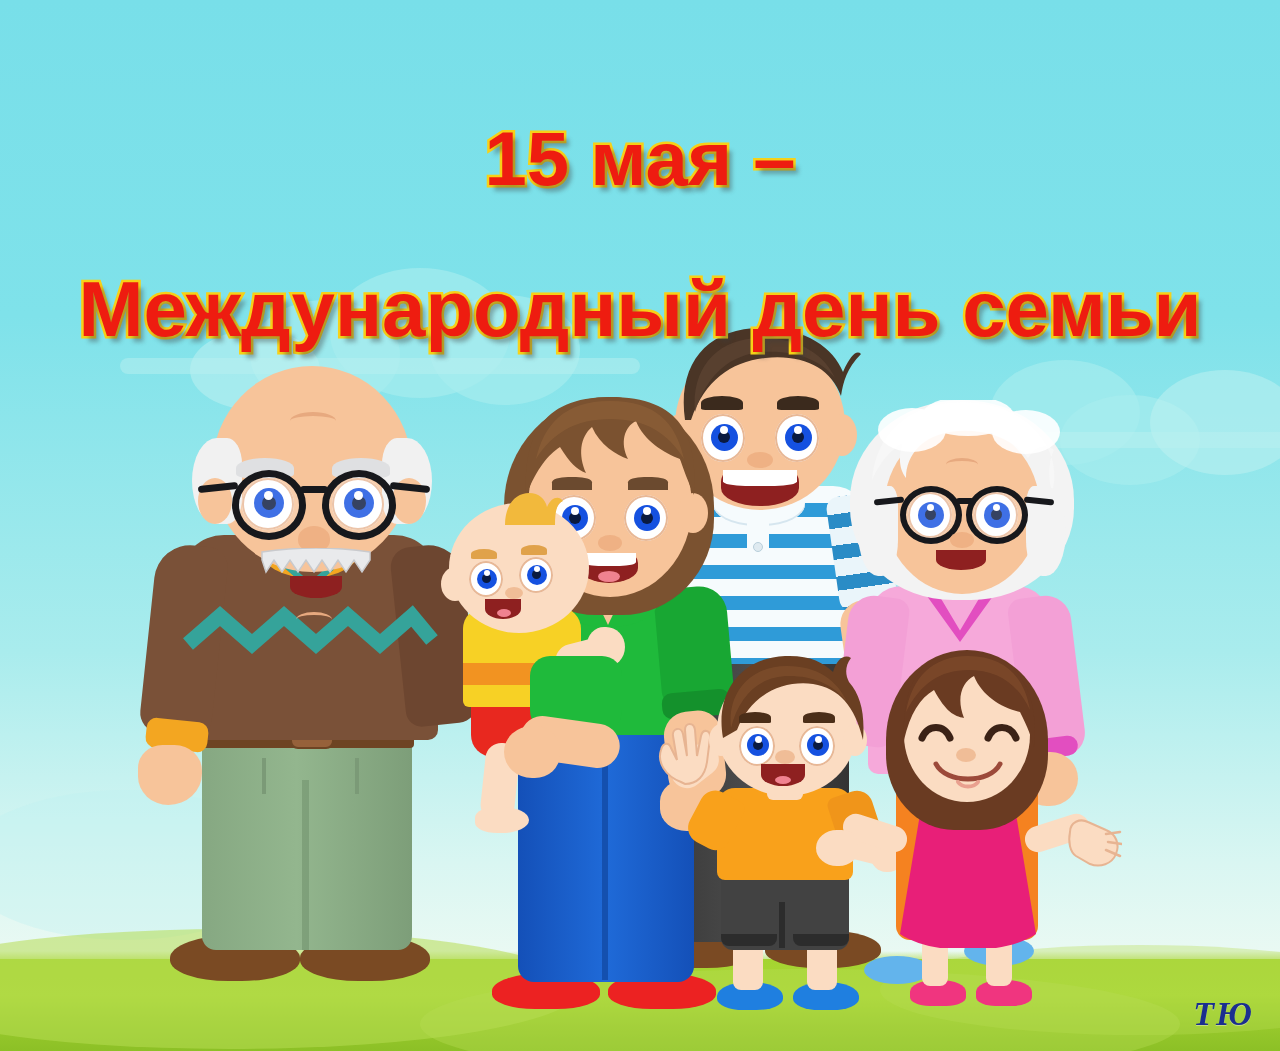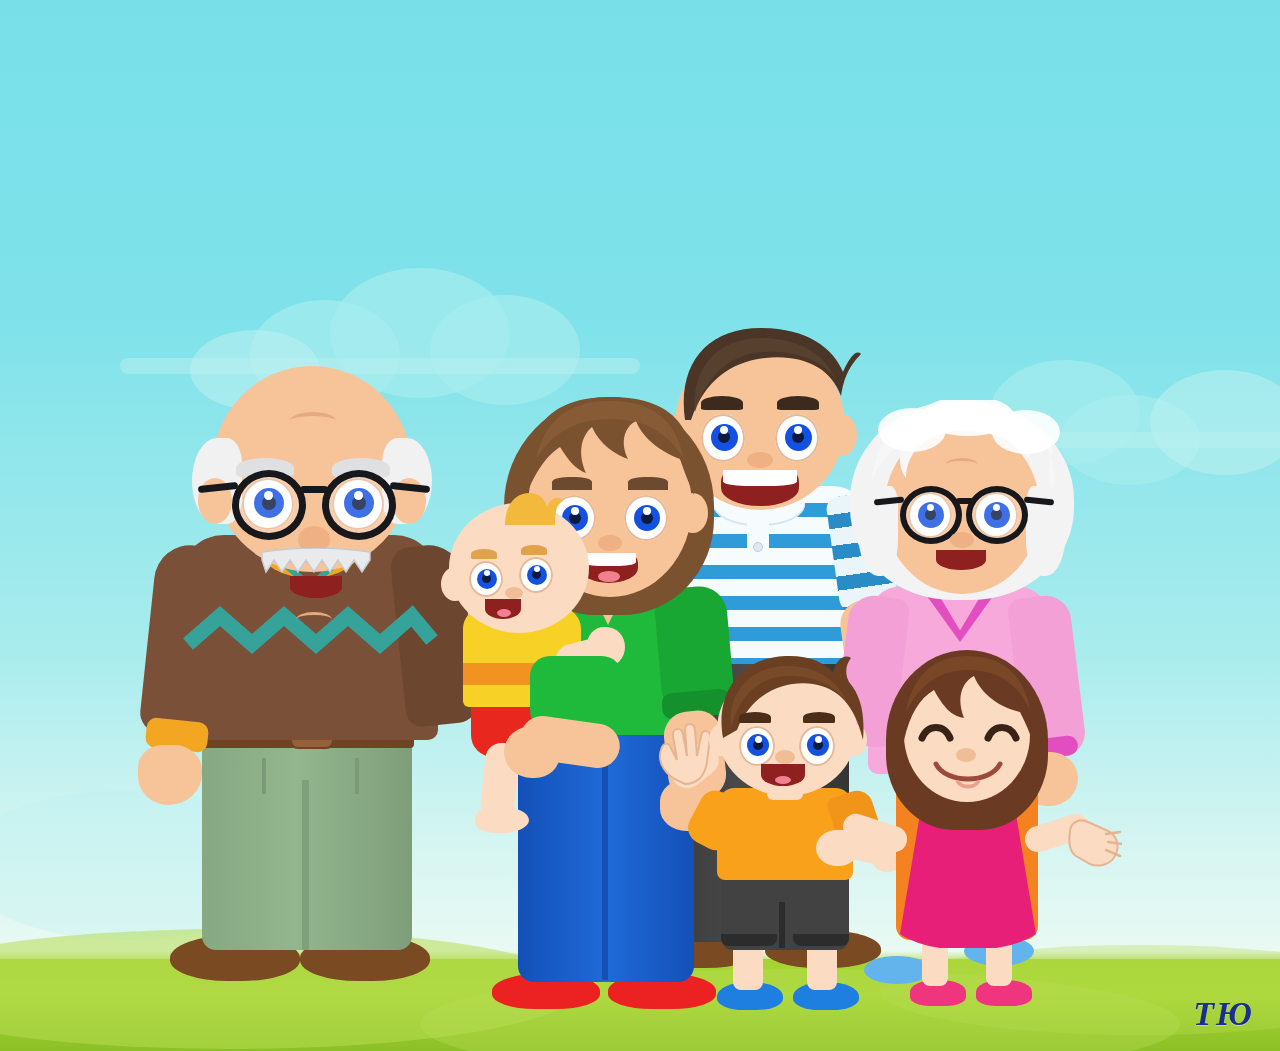--- a/index.html
+++ b/index.html
@@ -425,17 +425,19 @@
       <path d="M70,20 C76,6 92,6 98,20" fill="none" stroke="#3b2216" stroke-width="7" stroke-linecap="round"></path>
     </svg>
     <div class="sh" style="left:116px;top:98px;width:20px;height:14px;background:#f0bd97;border-radius:50%;"></div>
     <svg style="position:absolute;left:92px;top:108px;" width="72" height="34" viewBox="0 0 72 34">
       <path d="M4,6 C14,26 58,26 68,6" fill="none" stroke="#9c4a3a" stroke-width="5" stroke-linecap="round"></path>
       <path d="M26,24 C30,30 42,30 46,24" fill="none" stroke="#e9a08f" stroke-width="4" stroke-linecap="round"></path>
     </svg>
   </div>
 
   <div id="title">
+    <div>15 мая –</div>
+    <div class="l2">Международный день семьи</div>
   </div>
 
   <div id="signature">ТЮ</div>
 
 </div>
 
 </body></html>

